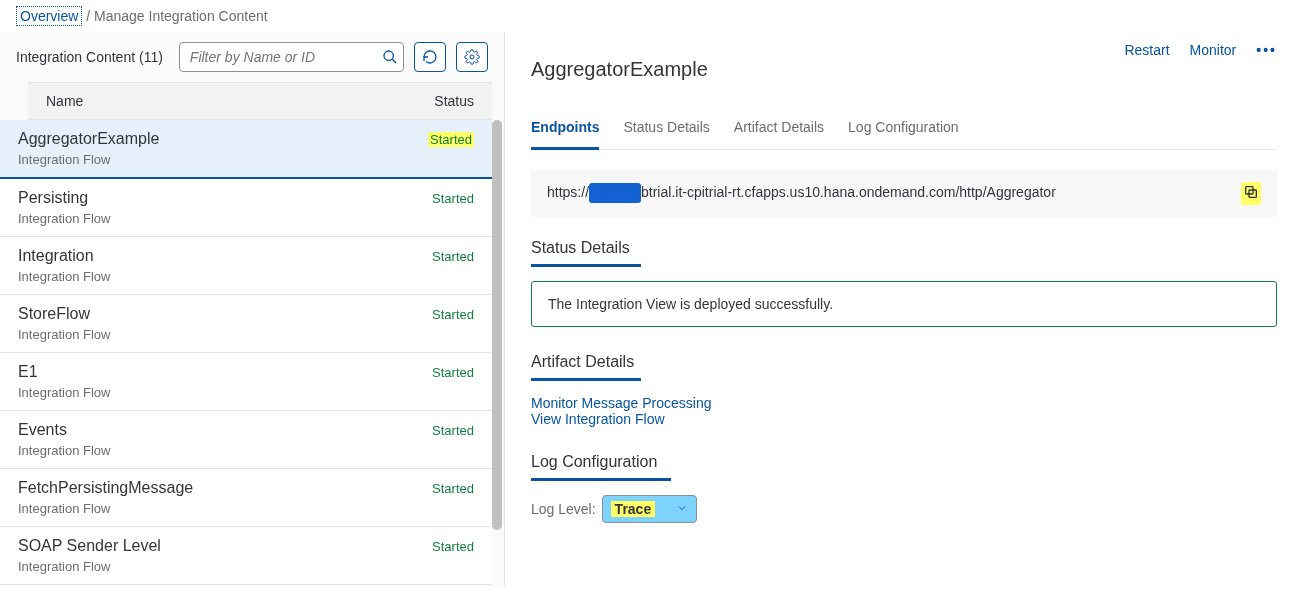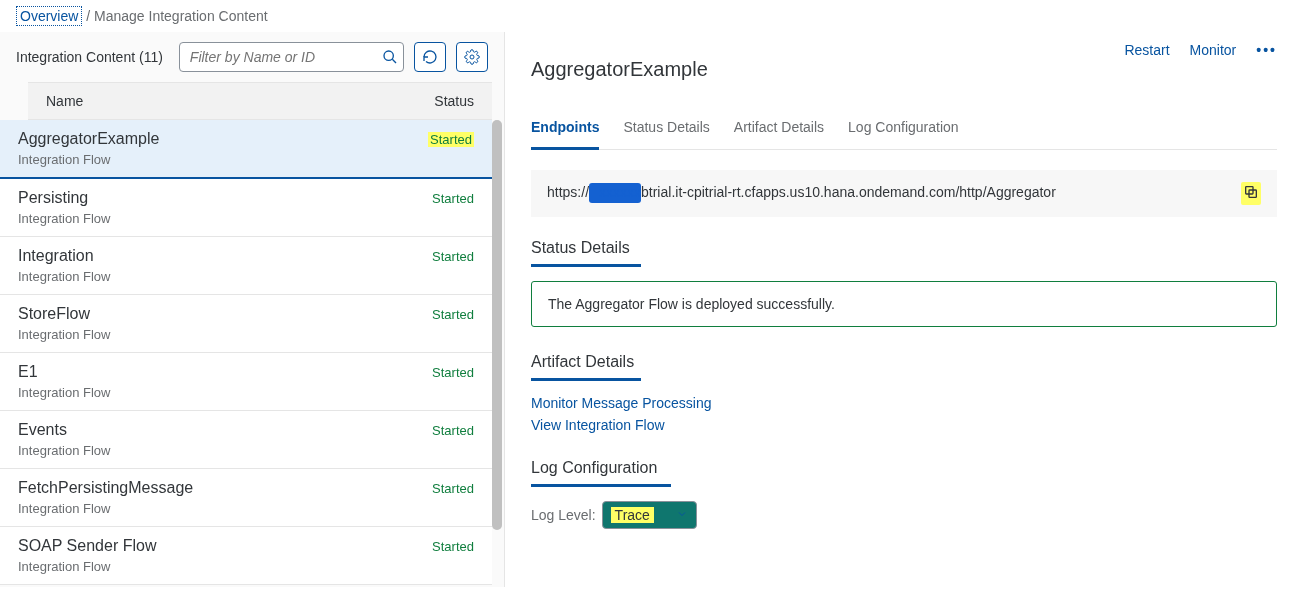--- a/index.html
+++ b/index.html
@@ -54,26 +54,26 @@
     .endpoint-text { font-family: "Courier New", monospace; font-size: 14px; color: #32363a; line-height: 1.4; text-align: right; }
     .blue-rect { display: inline-block; background: #1461d1; color: #1461d1; width: 52px; border-radius: 3px;}
     .copy-hl { background: #ffff66; padding: 2px; border-radius: 2px; cursor:pointer;}
 
     .section-title { font-size: 16px; color: #32363a; padding-bottom: 10px; margin-bottom: 14px; position: relative;}
     .section-title::after { content:""; position:absolute; left:0; bottom:0; width: 110px; height: 3px; background:#0854a0;}
     .section-title.long::after{ width: 140px;}
 
     .status-box { border: 1px solid #107e3e; border-radius: 3px; padding: 14px 16px; color: #32363a; margin-bottom: 26px; }
 
-    .links { display: flex; flex-direction: column; gap: 6px; margin-bottom: 26px;}
+    .links { display: flex; flex-direction: column; margin-bottom: 26px;}
     .links a { color: #0854a0; text-decoration: none; cursor: pointer;}
 
     .log-row { display: flex; align-items: center; gap: 6px; }
     .log-label { color: #6a6d70; }
-    .select-box { display: flex; align-items: center; border: 1px solid #89919a; border-radius: 4px; height: 28px; width: 95px; padding: 0 8px; justify-content: space-between; cursor: pointer; background: #0f766e;}
+    .select-box { display: flex; align-items: center; border: 1px solid #89919a; border-radius: 4px; height: 28px; width: 95px; padding: 0 8px; justify-content: space-between; cursor: pointer; background: #7dd3fc; font-weight: bold;}
     .select-val { background: #ffff66; padding: 0 4px; color: #32363a; }
     .chev { color: #0854a0; }
   </style>
 </head>
 <body>
 
 <div class="breadcrumb">
   <a href="#">Overview</a>
   <span> / </span>
   <span class="current">Manage Integration Content</span>
@@ -157,21 +157,21 @@
           </div>
           <div class="row">
             <div class="row-top">
               <span class="row-name">FetchPersistingMessage</span>
               <span class="row-status">Started</span>
             </div>
             <div class="row-type">Integration Flow</div>
           </div>
           <div class="row">
             <div class="row-top">
-              <span class="row-name">SOAP Sender Flow</span>
+              <span class="row-name">SOAP Sender Level</span>
               <span class="row-status">Started</span>
             </div>
             <div class="row-type">Integration Flow</div>
           </div>
         </div>
       <div class="scroll-track"></div>
       <div class="scroll-thumb"></div>
     </div>
   </div>
 
@@ -198,21 +198,21 @@
       </div>
       <span class="copy-hl">
         <svg viewBox="0 0 24 24" width="16" height="16" fill="none" stroke="#32363a" stroke-width="2">
             <rect x="9" y="9" width="11" height="11" rx="1"></rect>
             <rect x="4" y="4" width="11" height="11" rx="1"></rect>
           </svg>
       </span>
     </div>
 
     <div class="section-title">Status Details</div>
-    <div class="status-box">The Aggregator Flow is deployed successfully.</div>
+    <div class="status-box">The Integration View is deployed successfully.</div>
 
     <div class="section-title">Artifact Details</div>
     <div class="links">
       <a>Monitor Message Processing</a>
       <a>View Integration Flow</a>
     </div>
 
     <div class="section-title long">Log Configuration</div>
     <div class="log-row">
       <span class="log-label">Log Level:</span>

